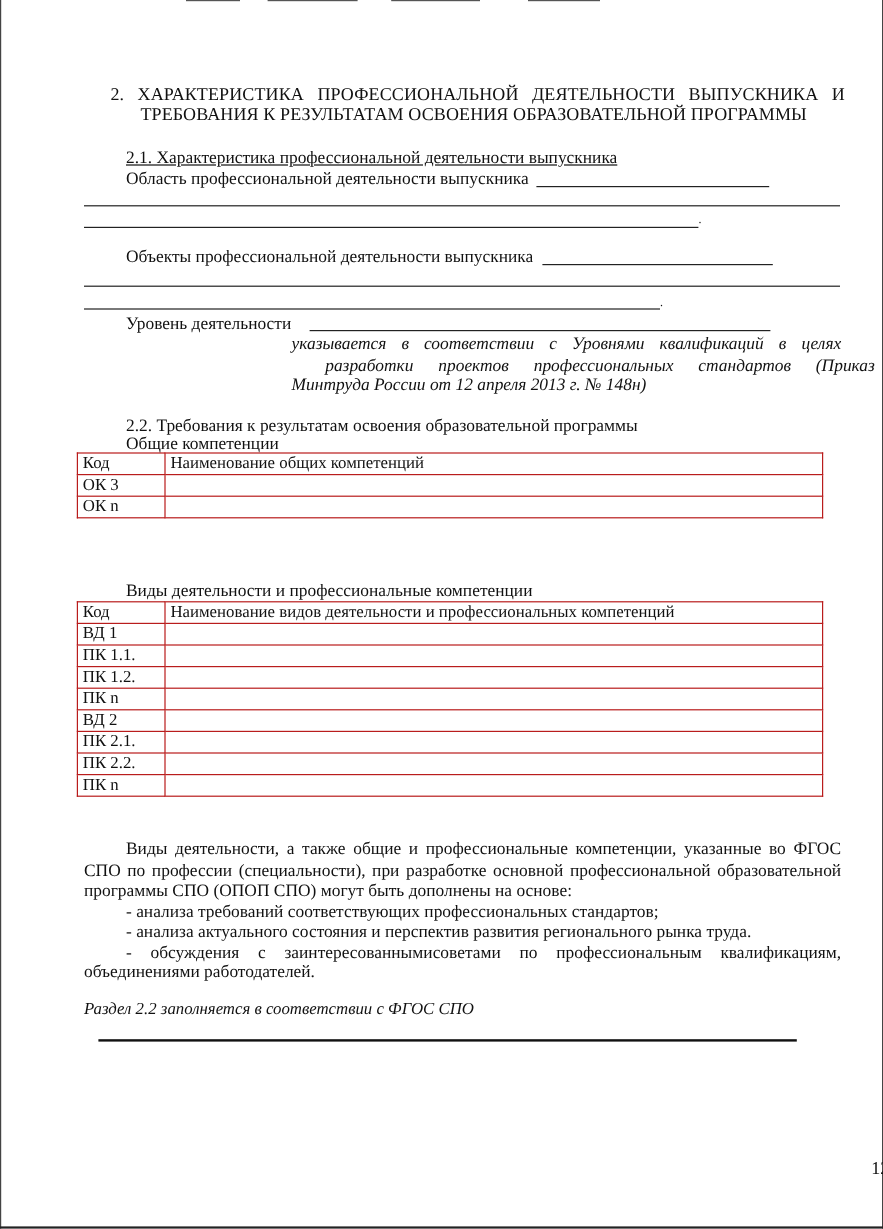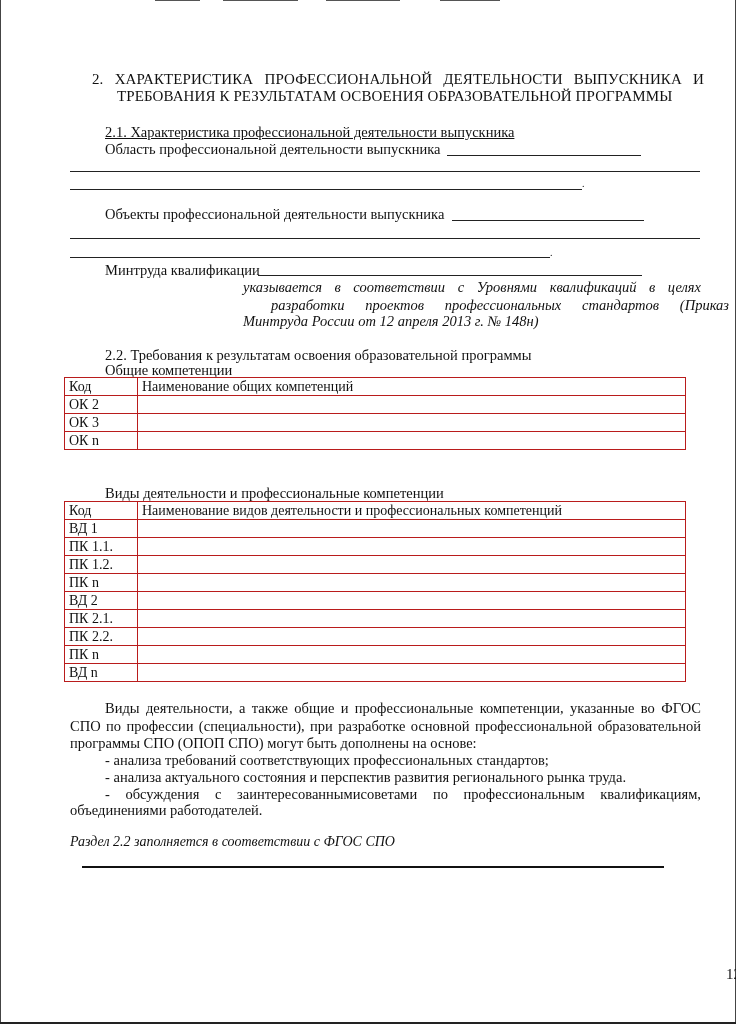--- a/index.html
+++ b/index.html
@@ -44,38 +44,34 @@
 <div class="line" style="left:70px;top:171px;width:630px;"></div>
 <div class="line" style="left:70px;top:189px;width:512px;"></div>
 <div class="abs" style="left:582px;top:178px;font-size:10px;">.</div>
 
 <div class="abs" style="left:105px;top:206px;">Объекты профессиональной деятельности выпускника</div>
 <div class="line" style="left:452px;top:220px;width:192px;"></div>
 <div class="line" style="left:70px;top:238px;width:630px;"></div>
 <div class="line" style="left:70px;top:257px;width:480px;"></div>
 <div class="abs" style="left:550px;top:247px;font-size:10px;">.</div>
 
-<div class="abs" style="left:105px;top:262px;">Минтруда квалификации</div>
+<div class="abs" style="left:105px;top:262px;">Уровень деятельности</div>
 <div class="line" style="left:258px;top:275px;width:384px;"></div>
 <div class="abs italic" style="left:243px;top:279px;width:458px;text-align:justify;text-align-last:justify;white-space:normal;">указывается в соответствии с Уровнями квалификаций в целях</div>
 <div class="abs italic" style="left:243px;top:297px;width:458px;text-align:justify;text-align-last:justify;white-space:normal;margin-left:28px;">разработки проектов профессиональных стандартов (Приказ</div>
 <div class="abs italic" style="left:243px;top:313px;">Минтруда России от 12 апреля 2013 г. № 148н)</div>
 
 <div class="abs" style="left:105px;top:347px;">2.2. Требования к результатам освоения образовательной программы</div>
 <div class="abs" style="left:105px;top:362px;">Общие компетенции</div>
 
 <table class="grid" style="left:64px;top:377px;width:622px;">
   <tbody>
       <tr>
     <td class="code">Код</td>
     <td>Наименование общих компетенций</td>
-  </tr>
-  <tr>
-    <td class="code">ОК 2</td>
-    <td></td>
   </tr>
   <tr>
     <td class="code">ОК 3</td>
     <td></td>
   </tr>
   <tr>
     <td class="code">ОК n</td>
     <td></td>
   </tr>
 </tbody>
@@ -114,24 +110,20 @@
     <td></td>
   </tr>
   <tr>
     <td class="code">ПК 2.2.</td>
     <td></td>
   </tr>
   <tr>
     <td class="code">ПК n</td>
     <td></td>
   </tr>
-  <tr class="bold">
-    <td class="code">ВД n</td>
-    <td></td>
-  </tr>
 </tbody>
   </table>
 
 <div class="abs" style="left:105px;top:700px;width:596px;text-align:justify;text-align-last:justify;white-space:normal;">Виды деятельности, а также общие и профессиональные компетенции, указанные во ФГОС</div>
 <div class="abs" style="left:70px;top:718px;width:631px;text-align:justify;text-align-last:justify;white-space:normal;">СПО по профессии (специальности), при разработке основной профессиональной образовательной</div>
 <div class="abs" style="left:70px;top:735px;">программы СПО (ОПОП СПО) могут быть дополнены на основе:</div>
 <div class="abs" style="left:105px;top:752px;">- анализа требований соответствующих профессиональных стандартов;</div>
 <div class="abs" style="left:105px;top:769px;">- анализа актуального состояния и перспектив развития регионального рынка труда.</div>
 <div class="abs" style="left:105px;top:786px;width:596px;text-align:justify;text-align-last:justify;white-space:normal;">- обсуждения с заинтересованнымисоветами по профессиональным квалификациям,</div>
 <div class="abs" style="left:70px;top:802px;">объединениями работодателей.</div>

